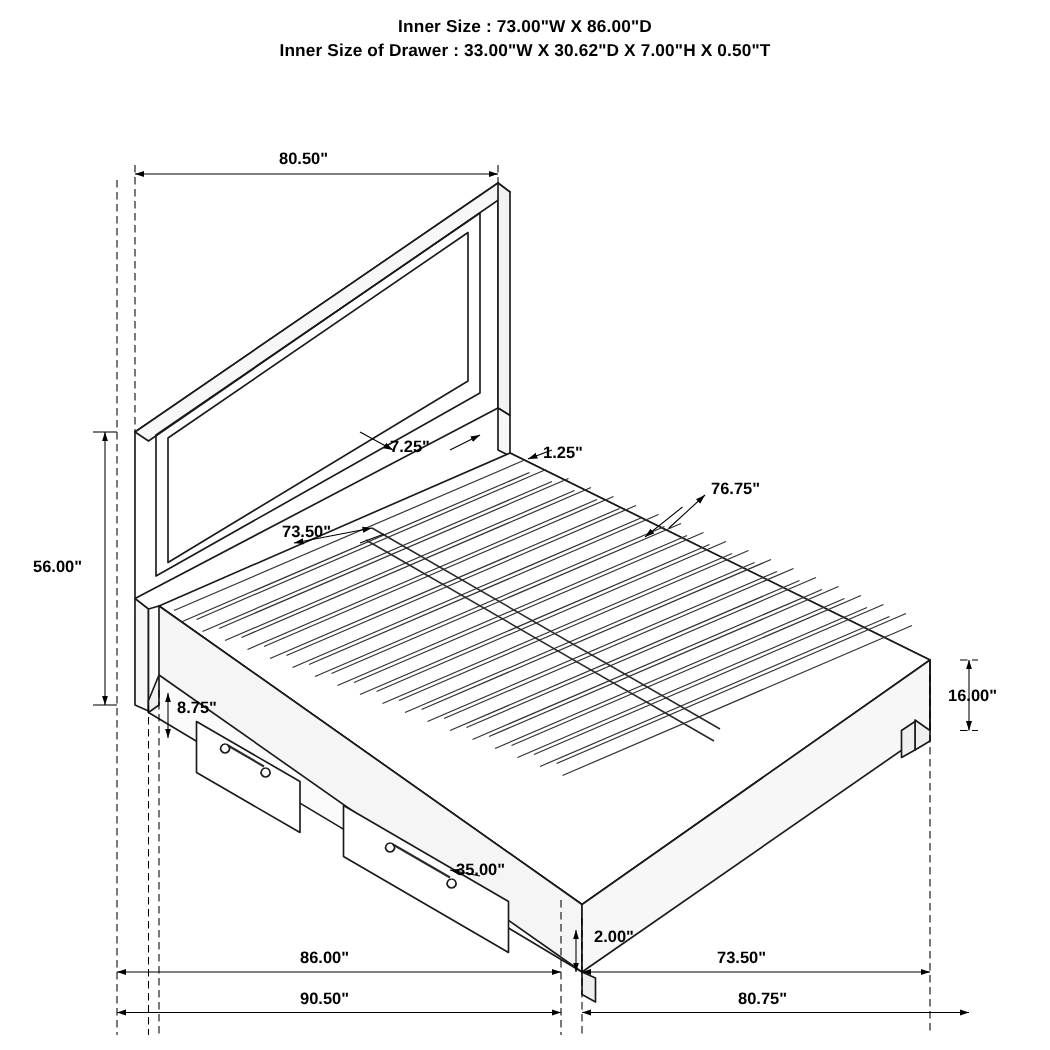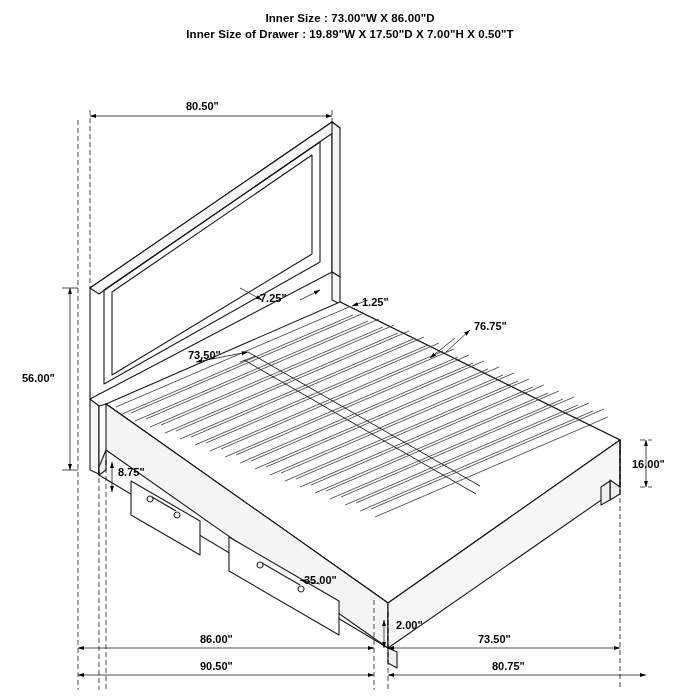--- a/index.html
+++ b/index.html
@@ -42,21 +42,21 @@
     color: #000;
     white-space: nowrap;
   }
 </style>
 </head>
 <body>
 
 <div id="page">
 
   <div class="hdr" id="hdr1">Inner Size : 73.00"W X 86.00"D</div>
-  <div class="hdr" id="hdr2">Inner Size of Drawer : 19.89"W X 17.50"D X 7.00"H X 0.50"T</div>
+  <div class="hdr" id="hdr2">Inner Size of Drawer : 33.00"W X 30.62"D X 7.00"H X 0.50"T</div>
 
   <svg id="draw" viewBox="0 0 700 700">
     <defs>
       <marker id="arrL" markerWidth="9" markerHeight="7" refX="0" refY="3.5" orient="auto">
         <polygon points="0,3.5 9,0.6 9,6.4" fill="#000"></polygon>
       </marker>
       <marker id="arrR" markerWidth="9" markerHeight="7" refX="9" refY="3.5" orient="auto">
         <polygon points="9,3.5 0,0.6 0,6.4" fill="#000"></polygon>
       </marker>
       <marker id="dotm" markerWidth="5" markerHeight="5" refX="2.5" refY="2.5">

